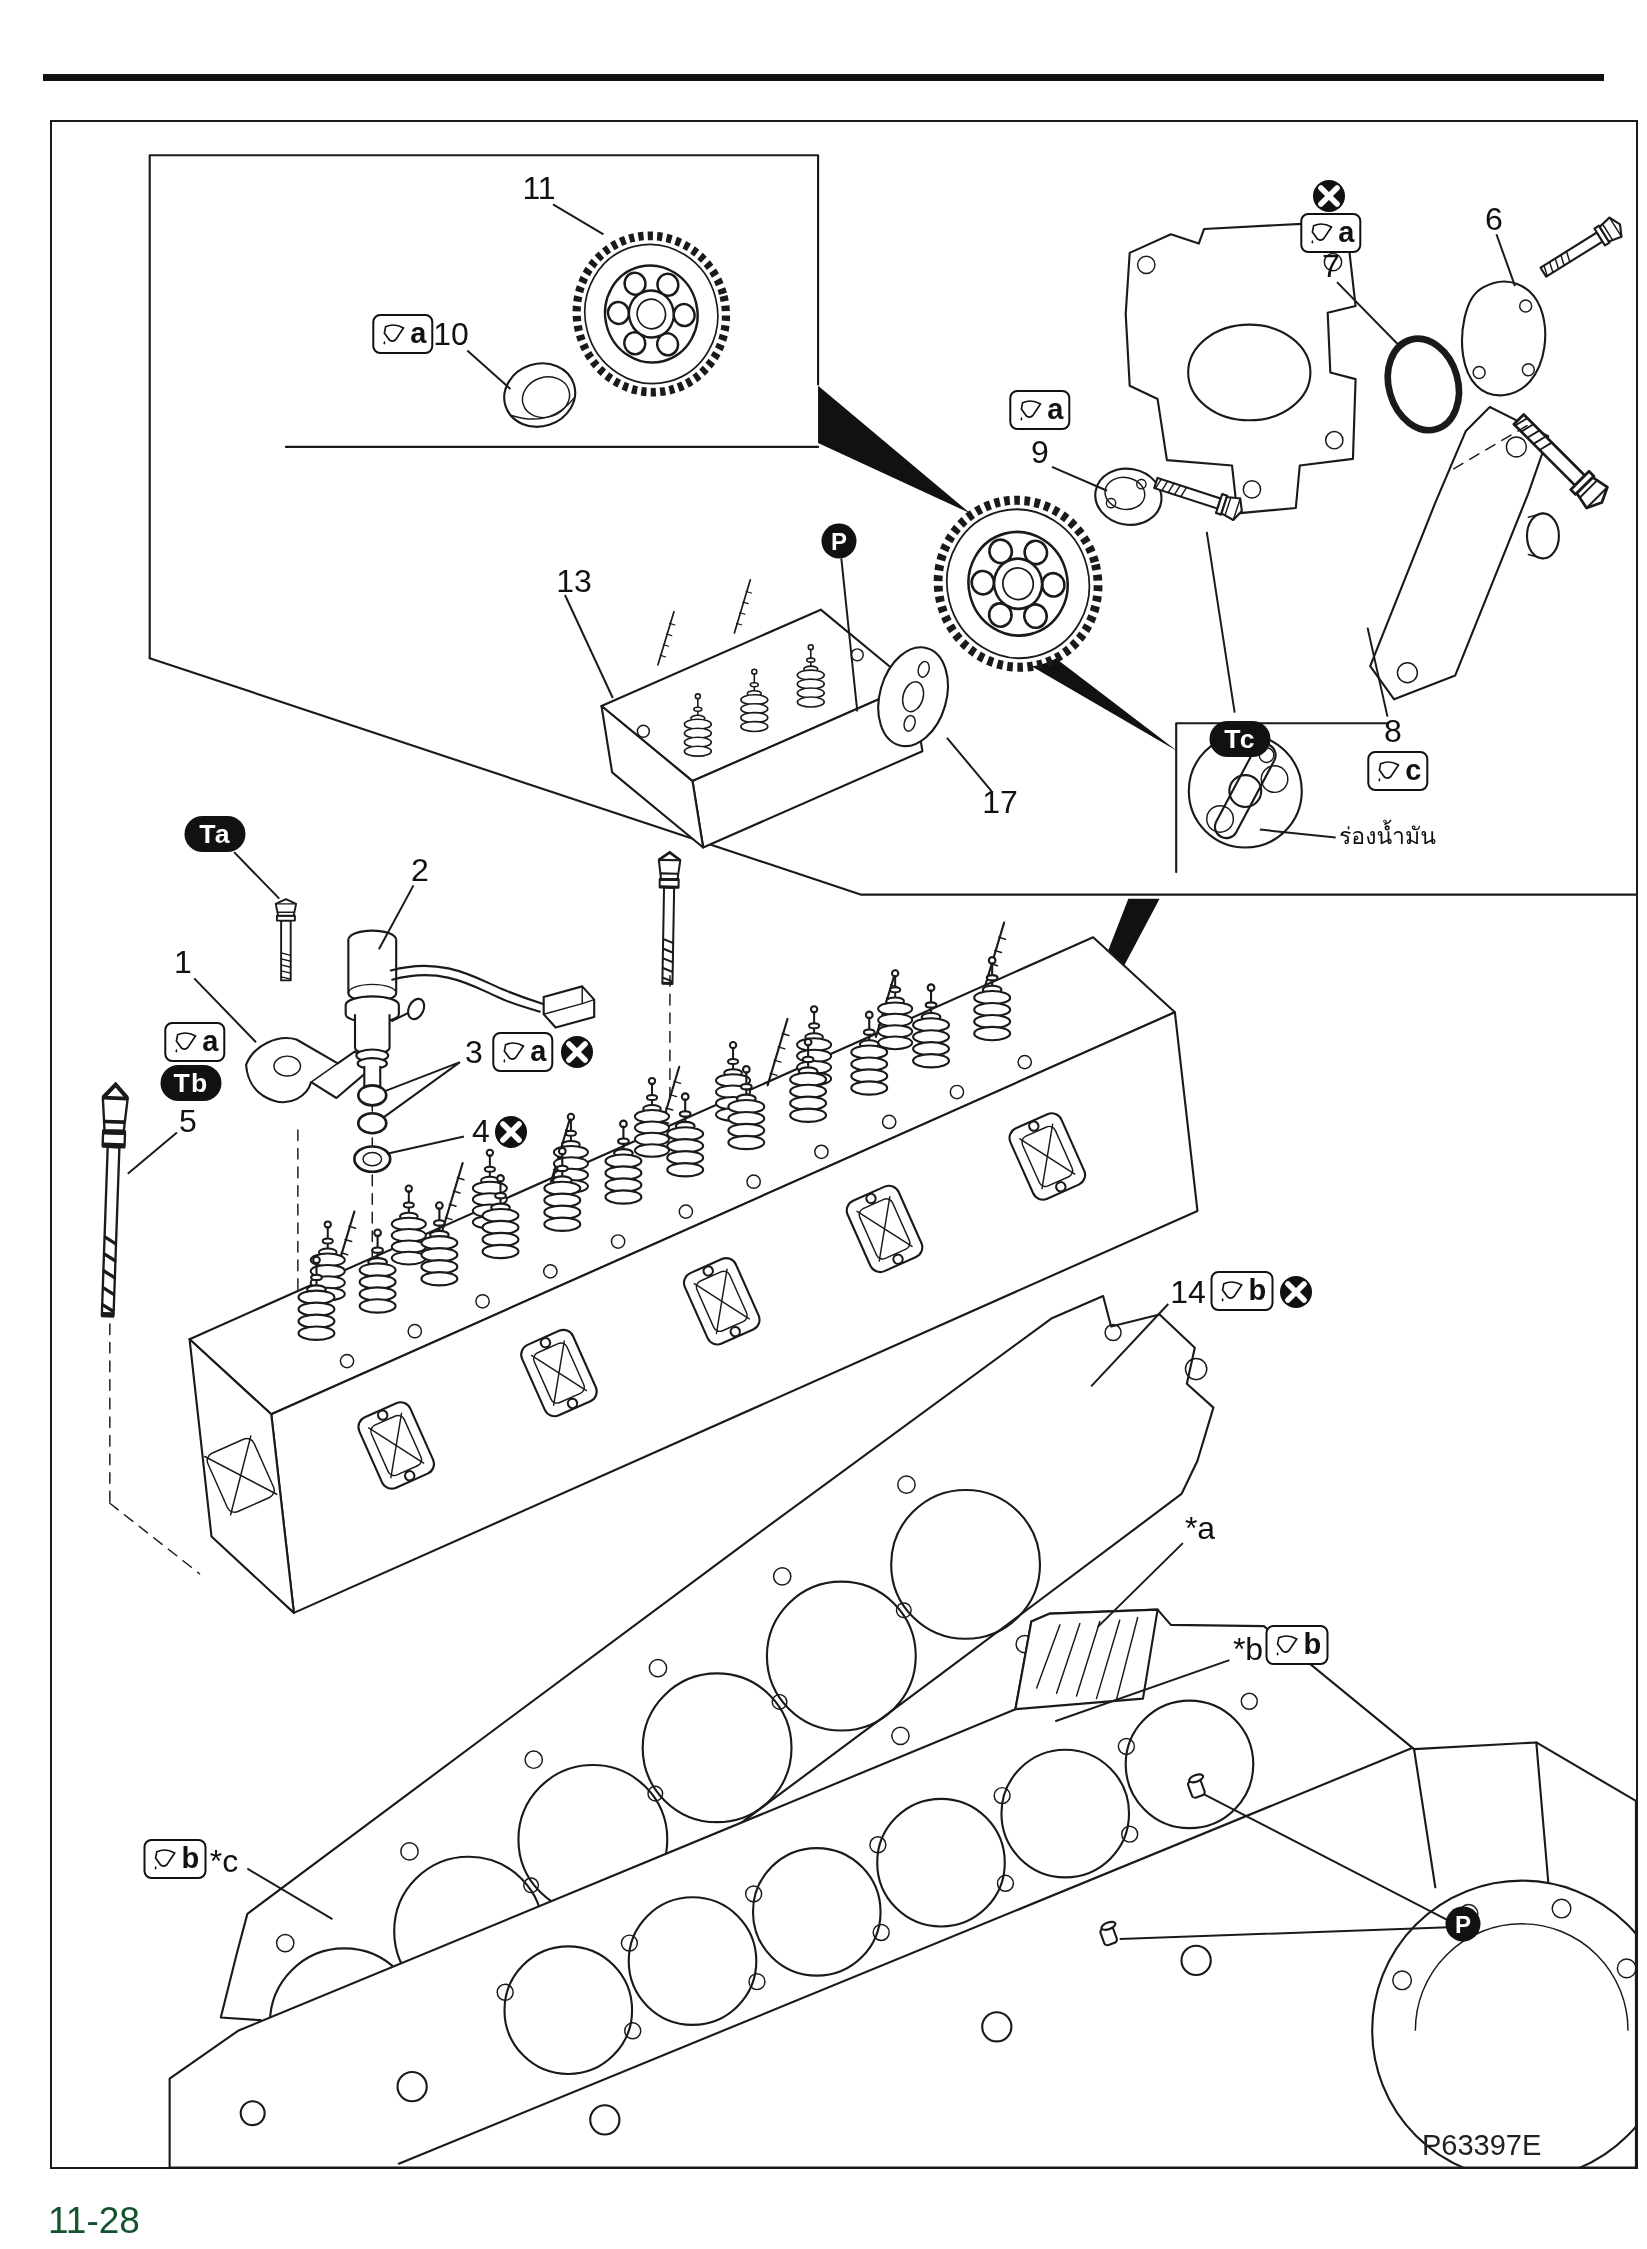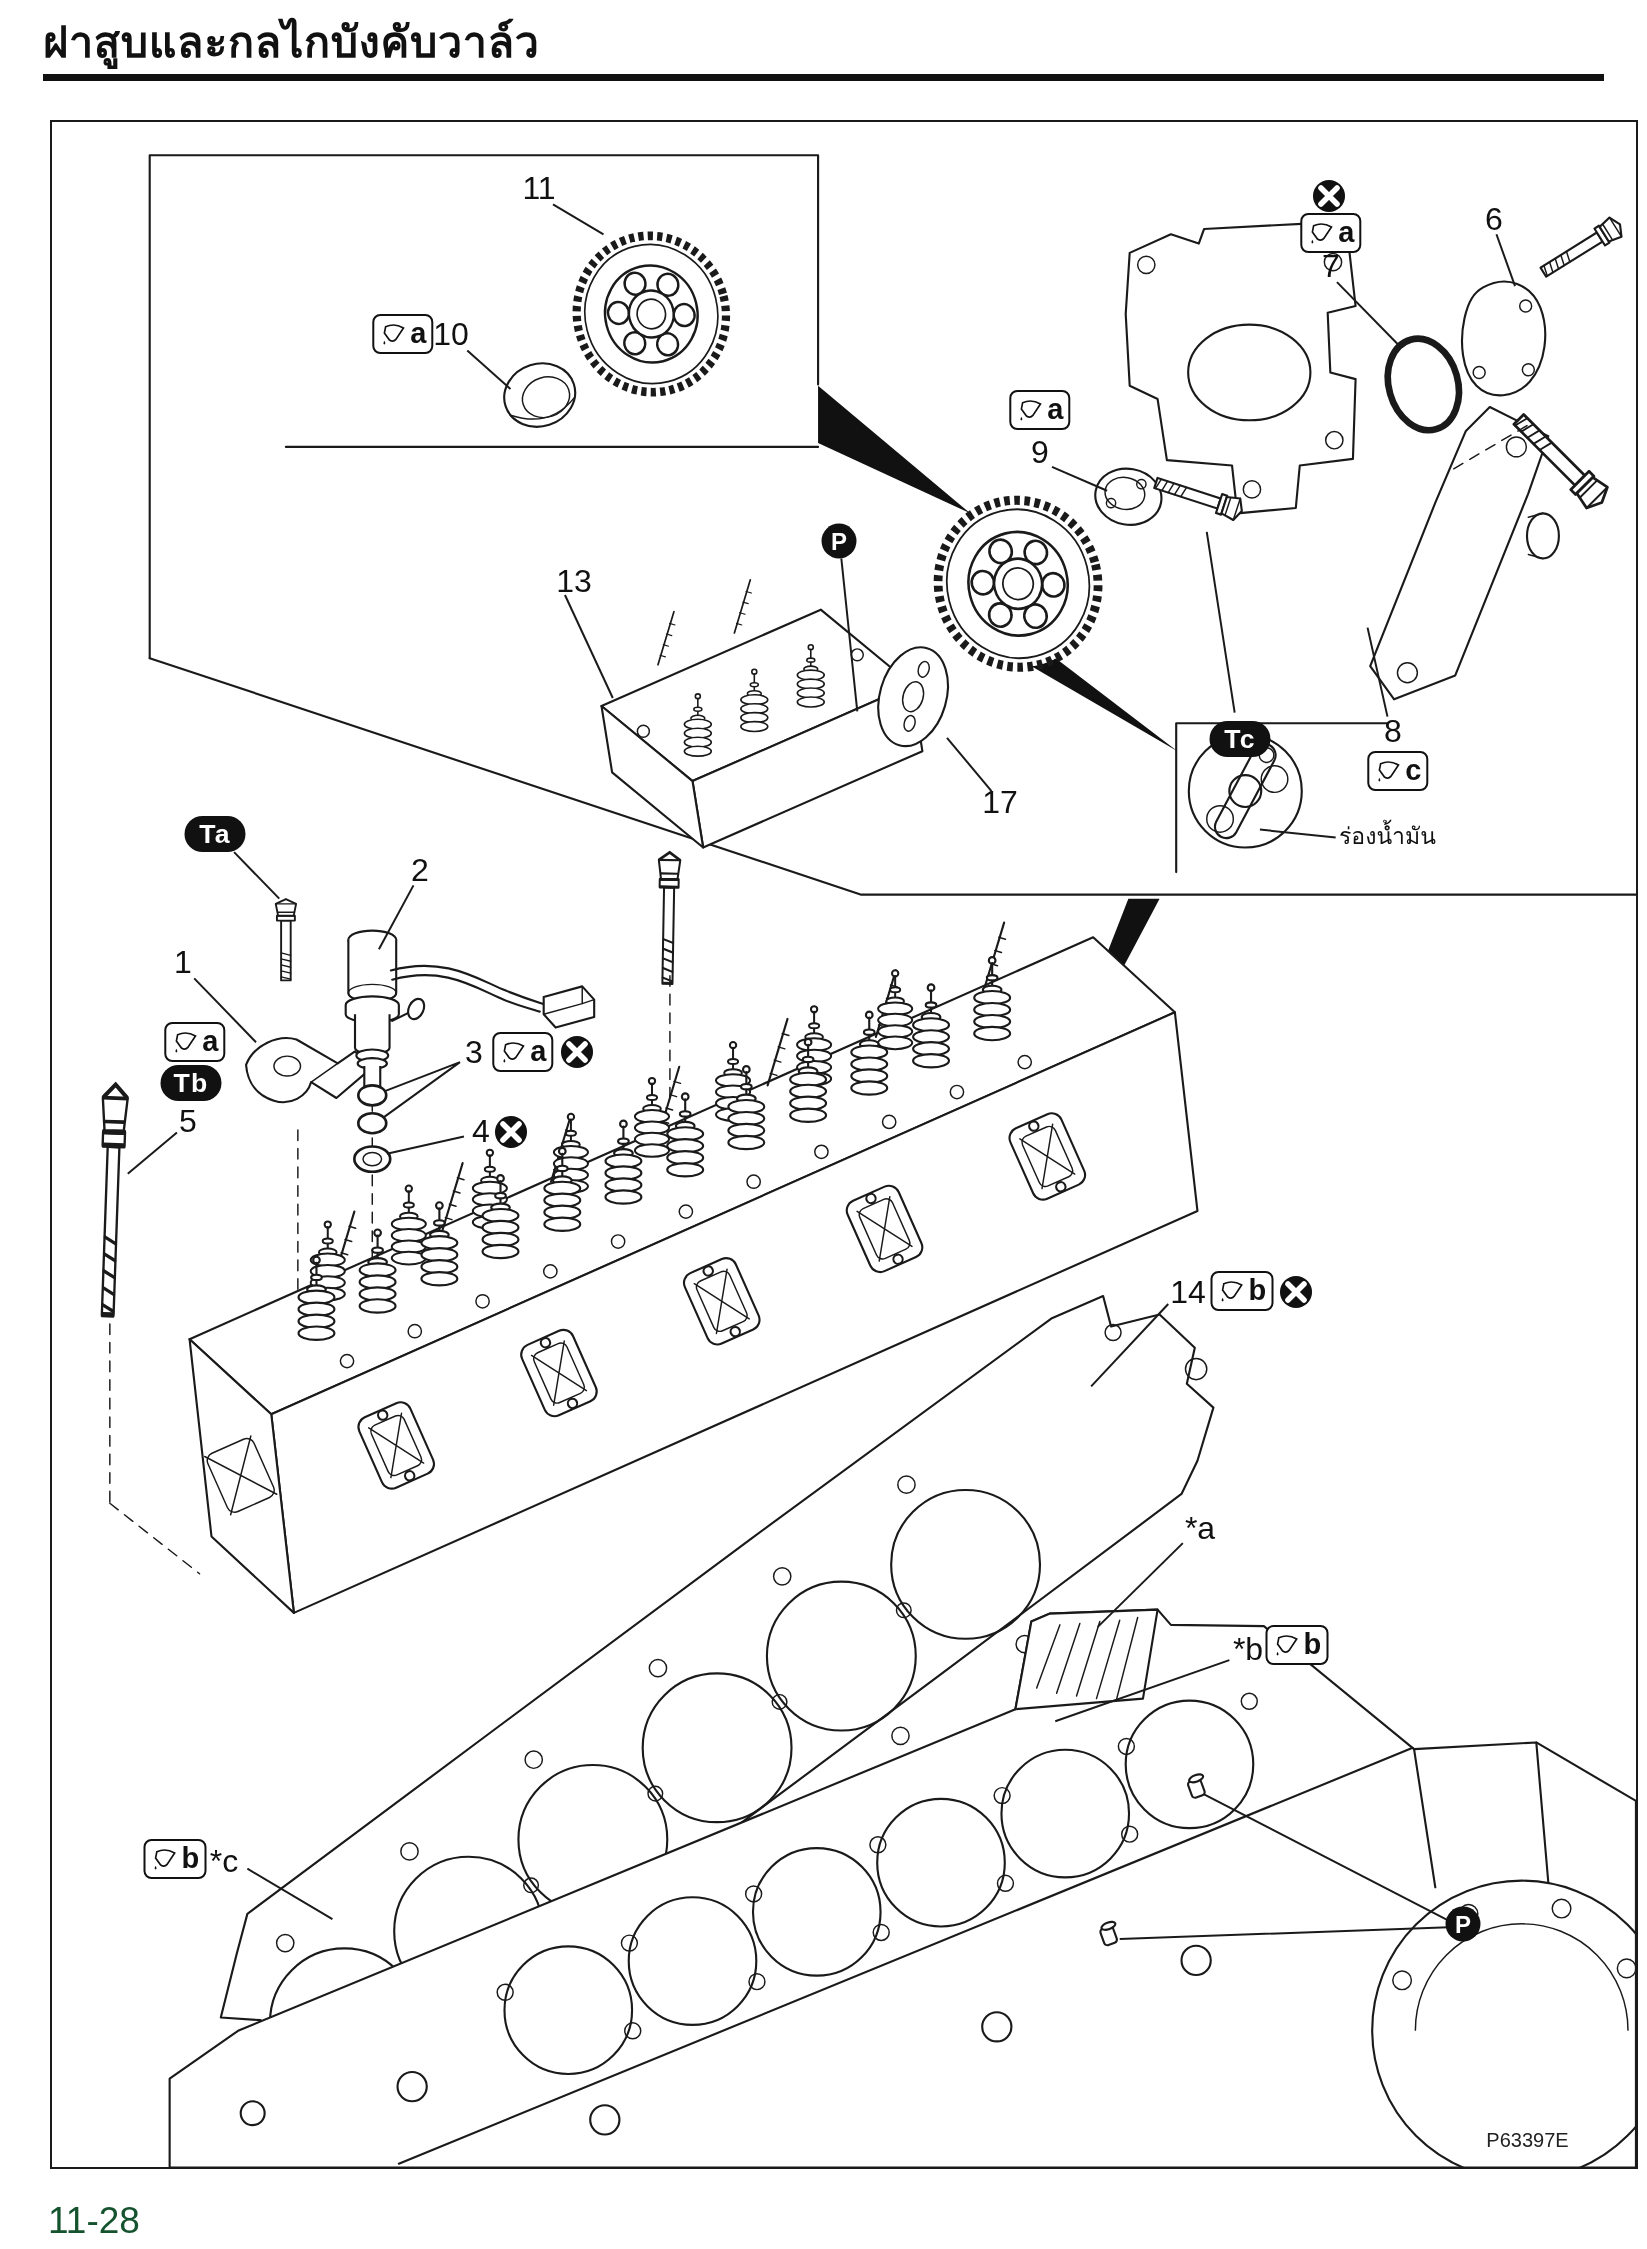--- a/index.html
+++ b/index.html
@@ -2,21 +2,21 @@
 <html style="font-size:10.6px"><head>
 <meta charset="utf-8">
 <style>
   html,body{margin:0;padding:0;background:#fff;}
   #page{position:relative;width:1647px;height:2250px;background:#fff;overflow:hidden;
         font-family:"Liberation Sans","DejaVu Sans",sans-serif;color:#111;}
   #title{position:absolute;left:43px;top:8px;font-size:43px;font-weight:bold;letter-spacing:0.7px;}
   #title-rule{position:absolute;left:43px;top:74px;width:1561px;height:7.3px;background:#111;}
   #frame{position:absolute;left:50px;top:120px;width:1588px;height:2049px;border:2.7px solid #1a1a1a;box-sizing:border-box;}
   #art{position:absolute;left:50px;top:120px;width:1588px;height:2049px;}
-  #figcode{position:absolute;left:1422px;top:2129px;width:211px;text-align:center;font-size:20px;color:#222;}
+  #figcode{position:absolute;left:1422px;top:2129px;width:211px;text-align:left;font-size:29px;color:#222;}
   #pageno{position:absolute;left:48px;top:2200px;font-size:37px;color:#14532d;}
   .num{position:absolute;transform:translate(-50%,-50%);font-size:32px;color:#111;white-space:nowrap;}
   .pill{position:absolute;transform:translate(-50%,-50%);background:#111;color:#fff;border-radius:18.6px;
         min-width:61px;height:36px;display:flex;align-items:center;justify-content:center;
         font-size:26.6px;font-weight:bold;letter-spacing:1.3px;}
   .pcircle{position:absolute;transform:translate(-50%,-50%);background:#111;color:#fff;border-radius:50%;
         width:35px;height:35px;display:flex;align-items:center;justify-content:center;font-size:24px;font-weight:bold;}
   .oilbox{position:absolute;transform:translate(-50%,-50%);background:#fff;border:2.7px solid #111;border-radius:8px;
         height:36px;padding:0 5.3px;display:flex;align-items:center;gap:2.7px;}
   .oilbox svg{width:28px;height:26.6px;}
@@ -30,21 +30,20 @@
   .blk{fill:#111;stroke:none;}
   .dash{stroke-dasharray:16 12;}
   .teeth{fill:#fff;stroke:#1a1a1a;stroke-width:11;stroke-dasharray:7 5.6;}
   .ldr{fill:none;stroke:#1a1a1a;stroke-width:3;}
 </style>
 </head>
 <body>
 
 <div id="page">
 
-  <div id="title">ฝาสูบและกลไกบังคับวาล์ว</div>
   <div id="title-rule"></div>
   <div id="frame"></div>
 
   <svg id="art" viewBox="75 180 2390 3084" xmlns="http://www.w3.org/2000/svg">
     <defs>
       <g id="spr">
         <circle cx="0" cy="-110" r="5" class="fw"></circle>
         <line x1="0" y1="-106" x2="0" y2="-68" class="ln"></line>
         <ellipse cx="0" cy="-84" rx="8" ry="4" class="fw"></ellipse>
         <ellipse cx="0" cy="-66" rx="14" ry="6" class="fw"></ellipse>

